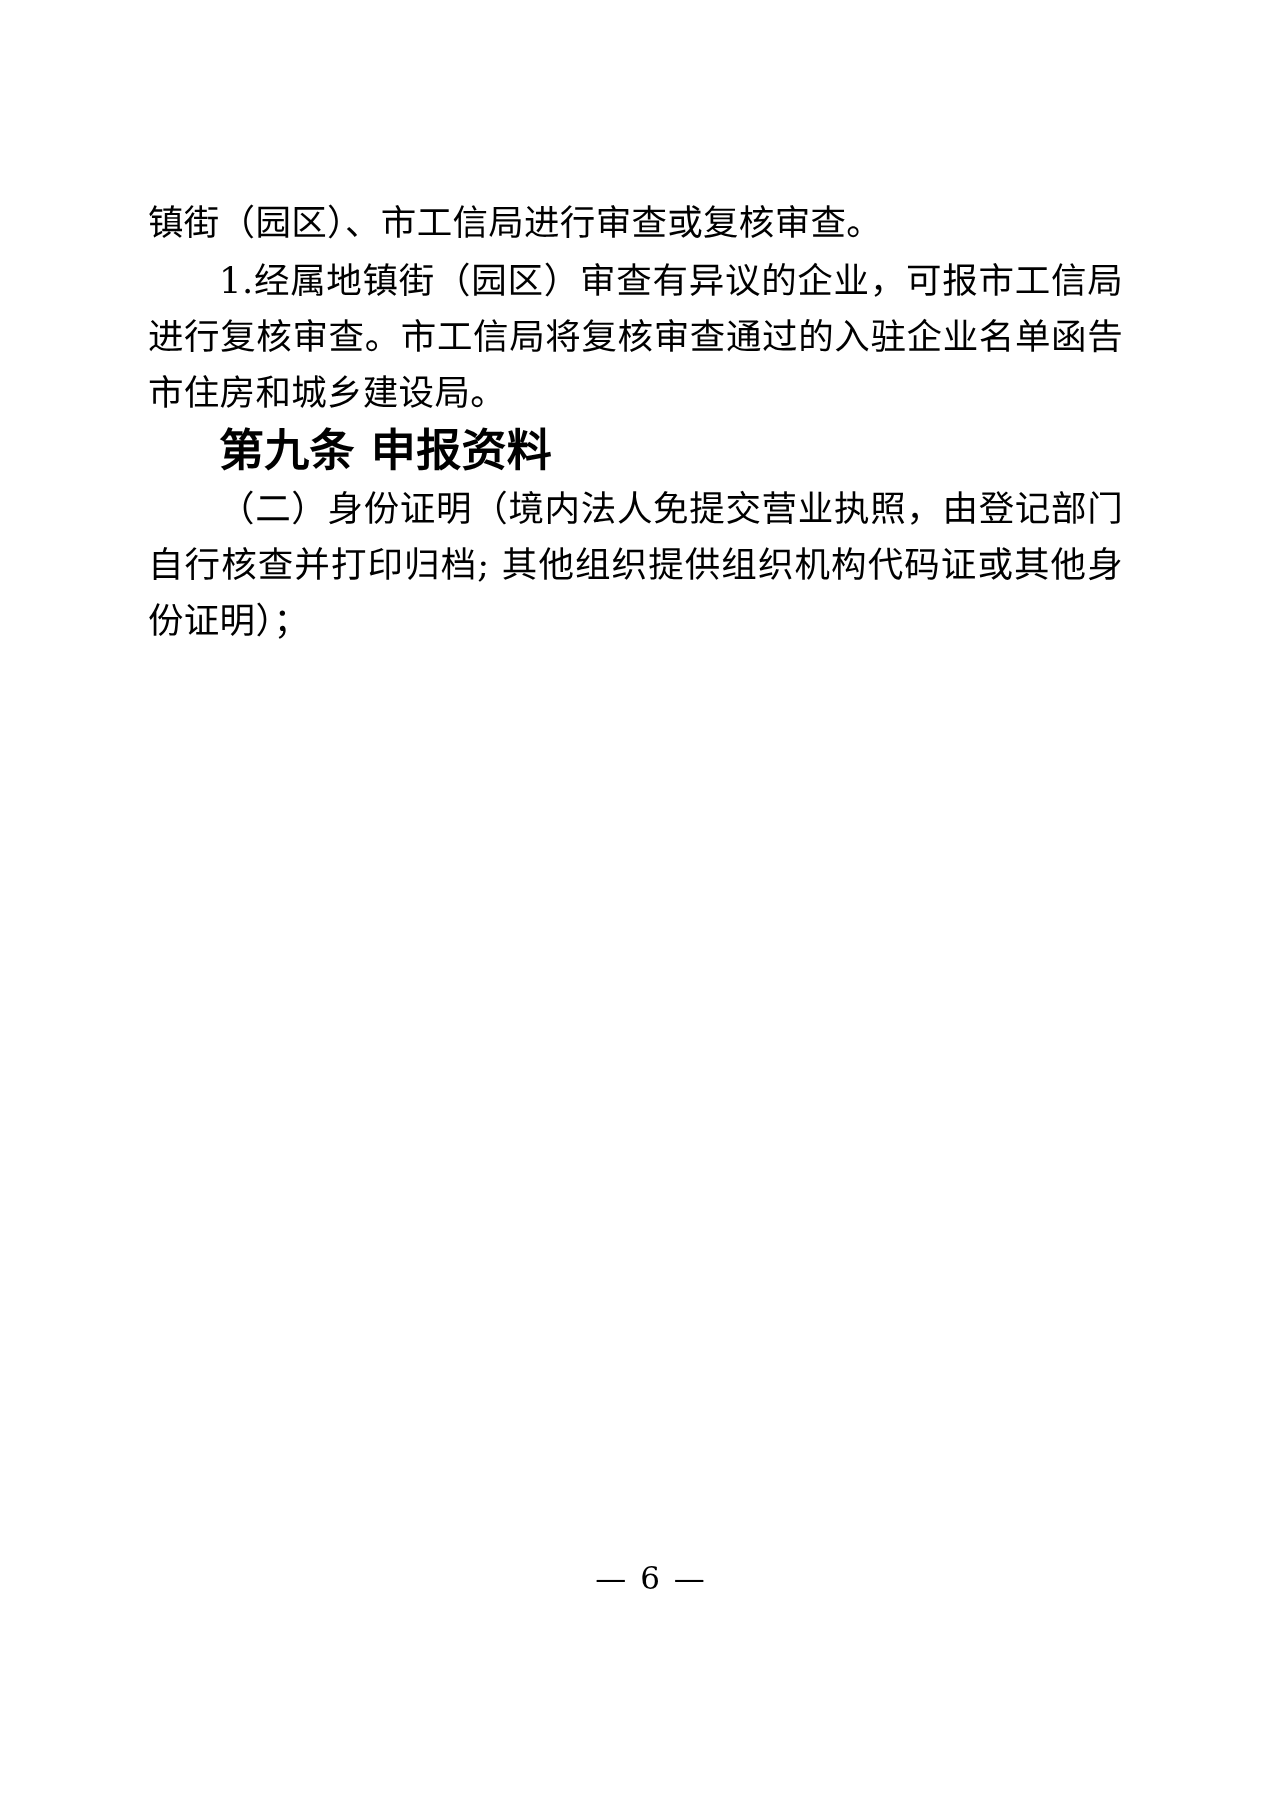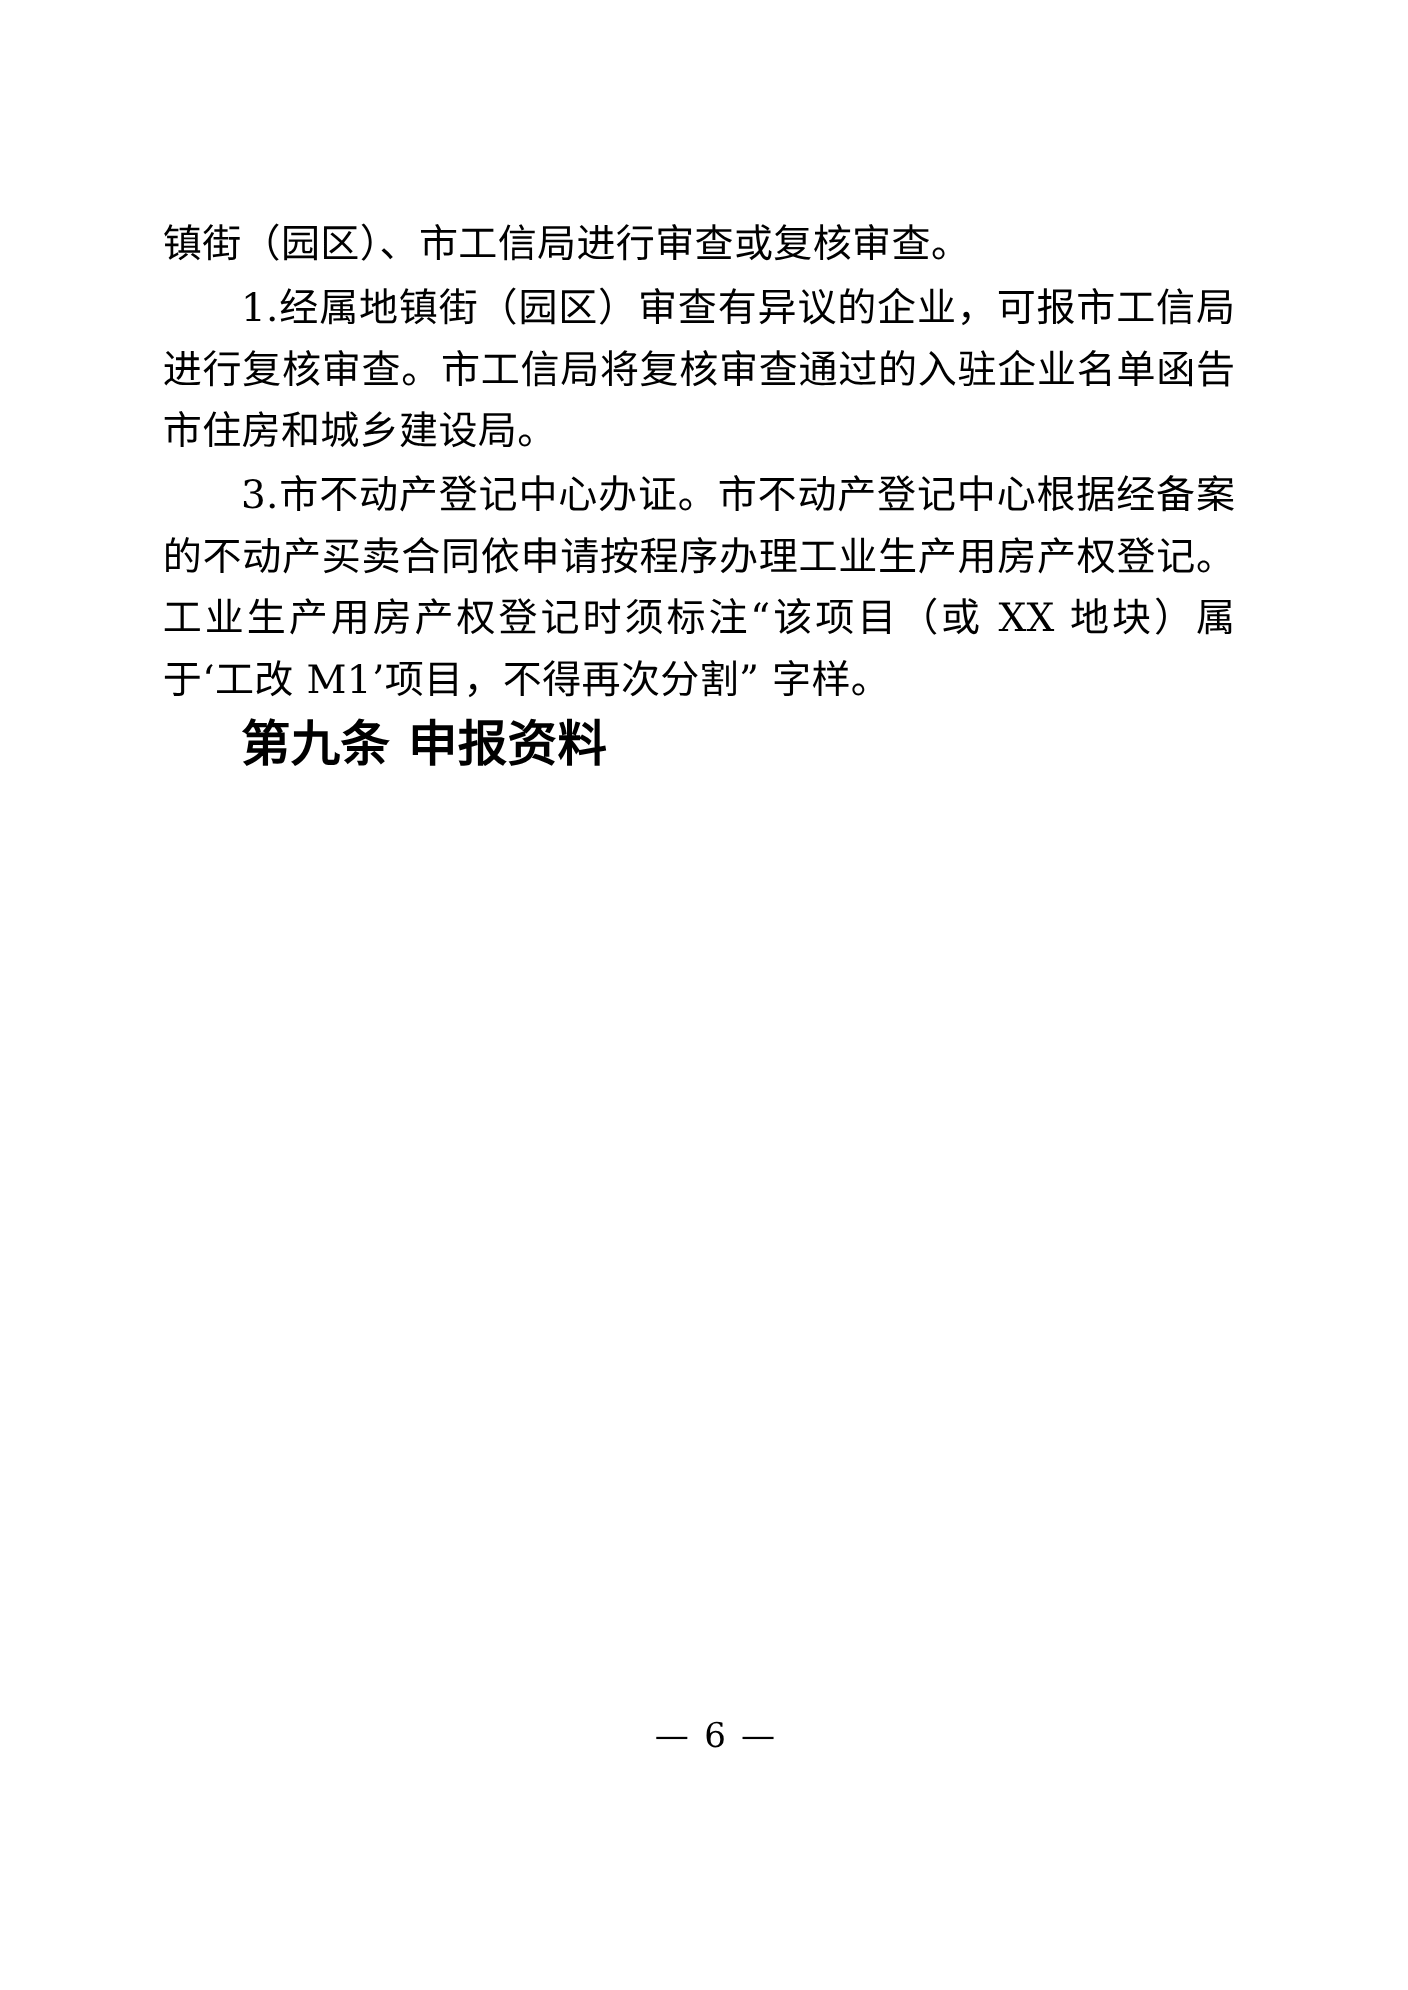--- a/index.html
+++ b/index.html
@@ -67,25 +67,25 @@
 <body>
 
 <div class="page">
   <div class="doc-body">
 
     <p class="para">镇街（园区）、市工信局进行审查或复核审查。</p>
 
 
     <p class="para indent">1.经属地镇街（园区）审查有异议的企业，可报市工信局进行复核审查。市工信局将复核审查通过的入驻企业名单函告市住房和城乡建设局。</p>
 
-    <p class="para indent">3.市不动产登记中心办证。市不动产登记中心根据经备案的不动产买卖合同依申请按程序办理工业生产用房产权登记。工业生产用房产权登记时须标注“该项目（或 XX 地块）属于‘工改 M1’项目，不得再次分割” 字样。</p>
 
     <p class="heading">第九条  申报资料</p>
 
 
+    <p class="para indent">（二）身份证明（境内法人免提交营业执照，由登记部门自行核查并打印归档; 其他组织提供组织机构代码证或其他身份证明）；</p>
 
 
   </div>
 
   <div class="footer">
     <span class="pagenum-inner">— 6 —</span>
   </div>
 </div>
 
 </body></html>

